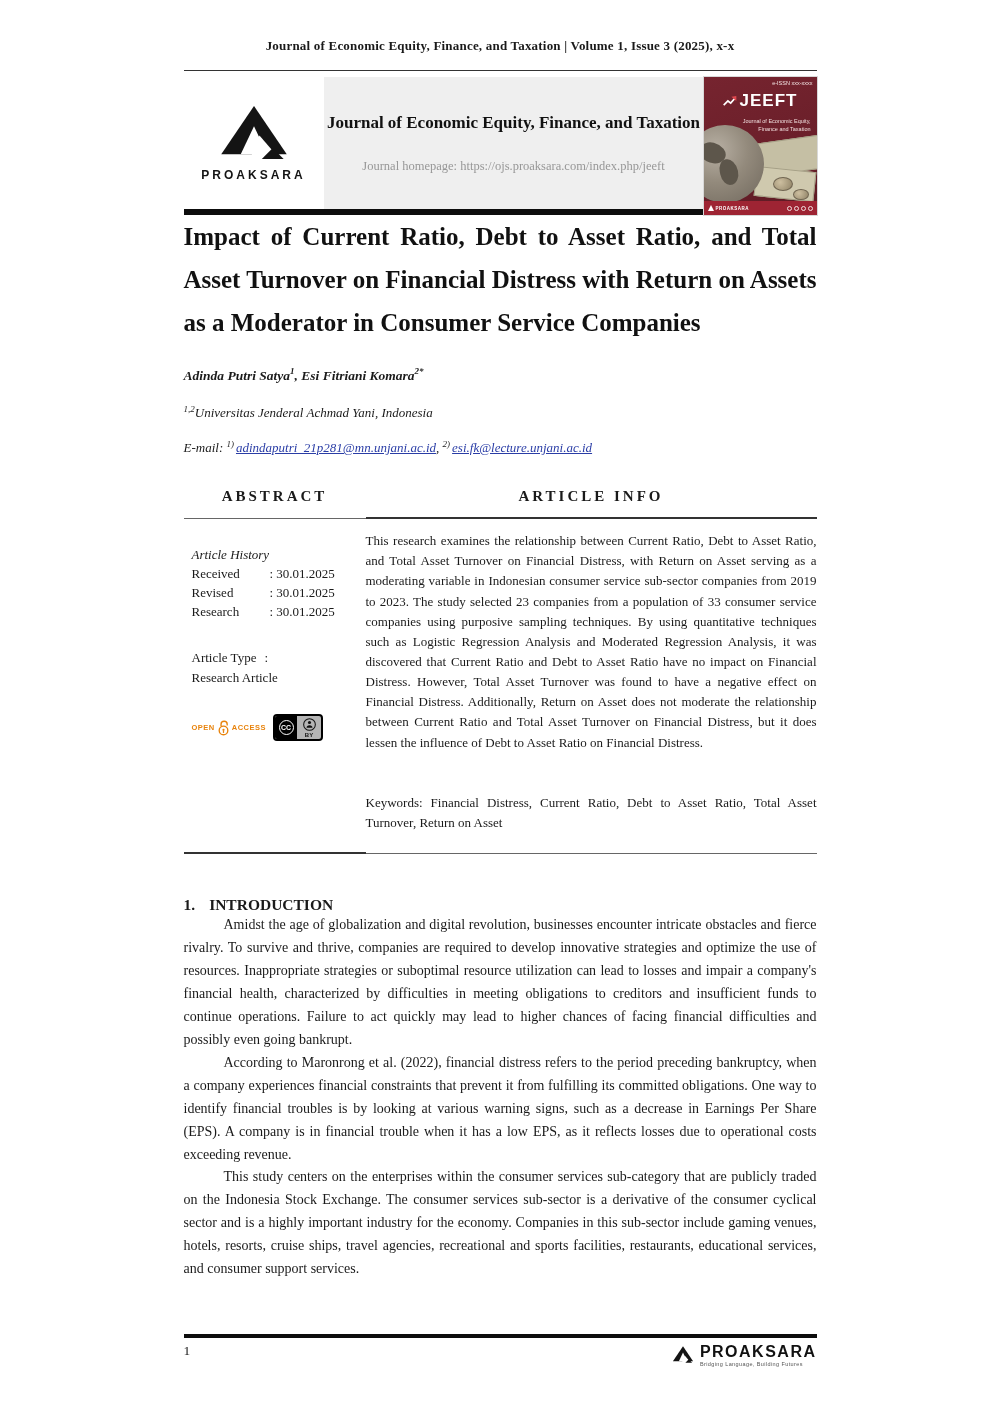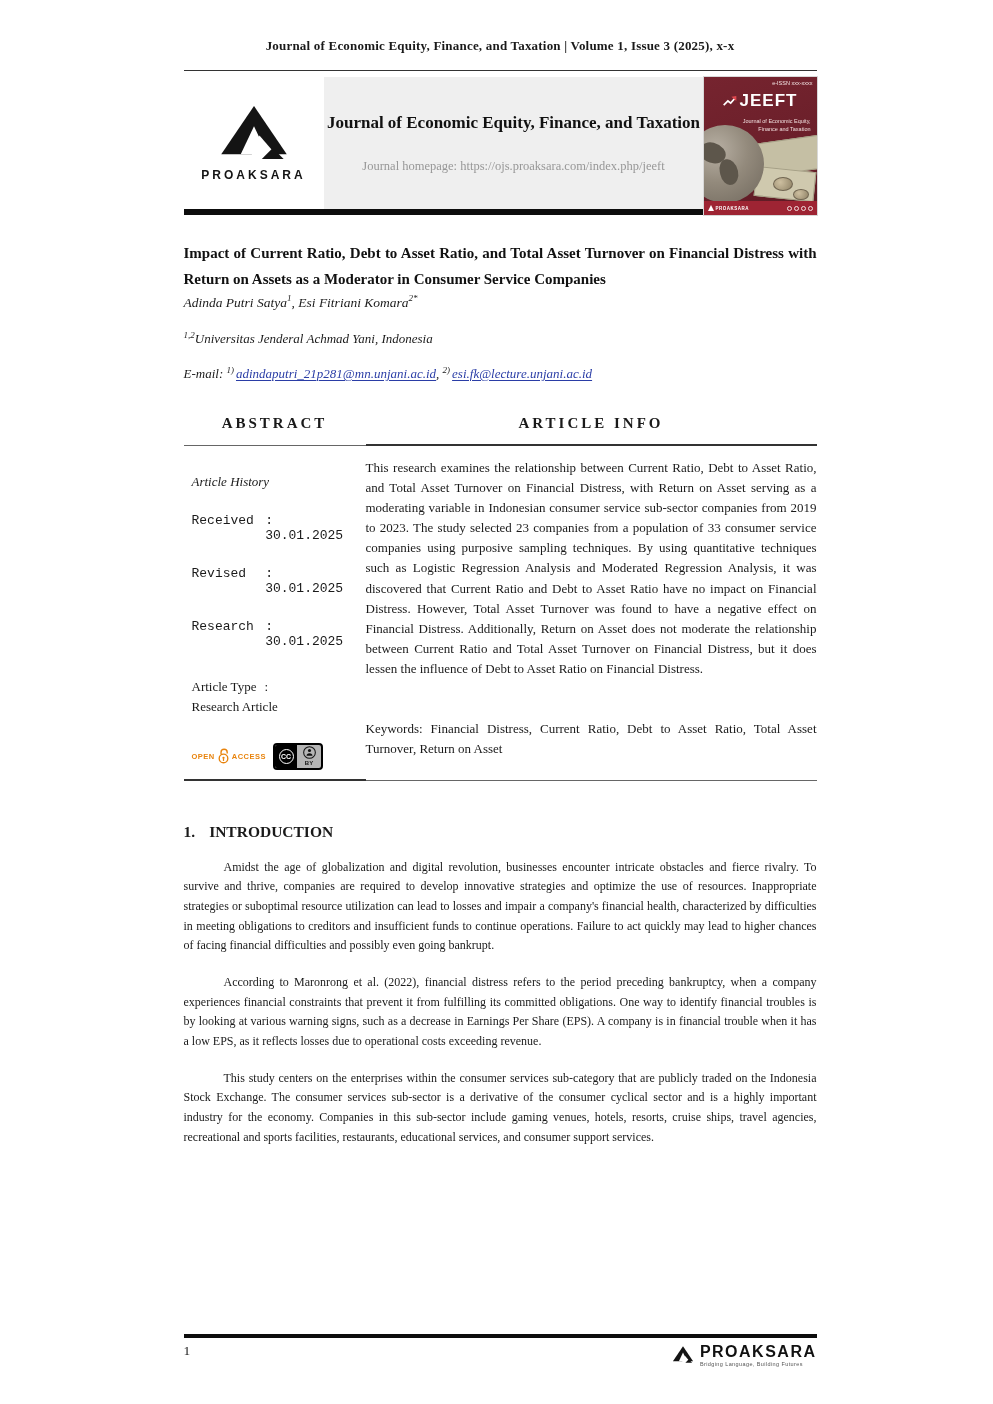--- a/index.html
+++ b/index.html
@@ -41,55 +41,55 @@
   .globe-land { position:absolute; background:#5d564b; border-radius:45% 55% 50% 50%; }
   .land1 { width:26px; height:20px; left:14px; top:18px; transform:rotate(15deg); }
   .land2 { width:18px; height:26px; left:34px; top:34px; transform:rotate(-12deg); }
   .cover-bar { position:absolute; bottom:0; left:0; width:100%; height:14px; background:#9e2433; display:flex; align-items:center; justify-content:space-between; padding:0 4px; }
   .cover-bar-logo { display:flex; align-items:center; gap:2px; color:#fff; font-family:"Liberation Sans", sans-serif; font-weight:bold; font-size:4.5px; letter-spacing:.5px; }
   .cover-bar-icons { display:flex; gap:2px; }
   .cover-bar-icons i { width:5px; height:5px; border:0.8px solid #f3dede; border-radius:50%; display:inline-block; }
   .rule-thick { border:none; border-top:6px solid #0d0d0d; margin-top:0; }
 
   
-  .article-title { margin-top:26px; font-size:15px; font-weight:bold; line-height:1.72; text-align:justify; color:#111; }
-  .authors { font-size:13.5px; font-weight:normal; font-style:italic; }
+  .article-title { font-size:25px; font-weight:bold; line-height:1.72; text-align:justify; color:#111; }
+  .authors { margin-top:22px; font-size:13.5px; font-weight:bold; font-style:italic; }
   .authors sup, .affil sup, .emails sup { font-size:9px; }
   .affil { margin-top:20px; font-size:13px; font-style:italic; }
   .emails { margin-top:18px; font-size:13px; font-style:italic; }
   .emails a { color:#2a3da6; text-decoration:underline; }
   .emails sup { margin-right:2px; }
 
   
   .info-table { display:grid; grid-template-columns:182px 1fr; margin-top:24px; }
   .info-head { text-align:center; font-weight:bold; font-size:15px; letter-spacing:3px; padding:8px 0 12px; }
   .info-head-left { border-bottom:2.5px solid #333; }
   .info-head-right { border-bottom:1.2px solid #666; }
   .info-left { border-bottom:2.5px solid #333; padding:16px 12px 6px 8px; font-size:13px; }
   .info-right { border-bottom:1.2px solid #666; padding:12px 0 20px 0; }
   .history-title { font-style:italic; margin-top:12px; }
-  .hist-row { display:flex; margin-top:23px;font-family:Liberation Mono, monospace; }
+  .hist-row { display:flex; margin-top:3px; }
   .hist-label { width:78px; }
   .type-block { margin-top:30px; }
   .type-line1 { display:flex; gap:8px; }
   .type-value { margin-top:4px; }
   .badges { margin-top:28px; display:flex; align-items:center; gap:7px; }
   .oa { display:flex; align-items:center; gap:2px; color:#e8830c; font-family:"Liberation Sans", sans-serif; font-weight:bold; font-size:7.5px; letter-spacing:.5px; }
   .cc-badge { display:flex; width:50px; height:27px; border:2px solid #000; border-radius:4px; overflow:hidden; background:#b5b5b5; }
   .cc-left { width:22px; background:#000; display:flex; align-items:center; justify-content:center; }
   .cc-circle { width:15px; height:15px; border:1.5px solid #fff; border-radius:50%; color:#fff; font-family:"Liberation Sans", sans-serif; font-weight:bold; font-size:7px; display:flex; align-items:center; justify-content:center; }
   .cc-right { flex:1; display:flex; flex-direction:column; align-items:center; justify-content:center; }
   .by-label { font-family:"Liberation Sans", sans-serif; font-weight:bold; font-size:6px; color:#111; margin-top:1px; }
   .abstract-text { font-size:13px; line-height:1.55; text-align:justify; }
   .keywords { font-size:13px; line-height:1.55; text-align:justify; margin-top:40px; }
 
   
   .section-head { margin-top:42px; font-size:15.5px; font-weight:bold; display:flex; }
   .section-num { margin-right:14px; }
-  .para { margin-top:17px; font-size:12px; line-height:1.64; text-align:justify; text-indent:40px; }
+  .para { font-size:14px; line-height:1.64; text-align:justify; text-indent:40px; }
 
   
   .footer { position:absolute; left:97px; right:90px; top:1334px; }
   .footer-rule { border-top:4.5px solid #0d0d0d; }
   .footer-row { display:flex; justify-content:space-between; align-items:flex-start; margin-top:5px; }
   .page-num { font-size:13.5px; }
   .footer-logo { display:flex; align-items:center; gap:5px; }
   .footer-logo-text { display:flex; flex-direction:column; }
   .footer-logo-name { font-family:"Liberation Sans", sans-serif; font-weight:bold; font-size:16px; letter-spacing:1.5px; color:#111; }
   .footer-tagline { font-family:"Liberation Sans", sans-serif; font-size:5.5px; color:#555; letter-spacing:.4px; }

